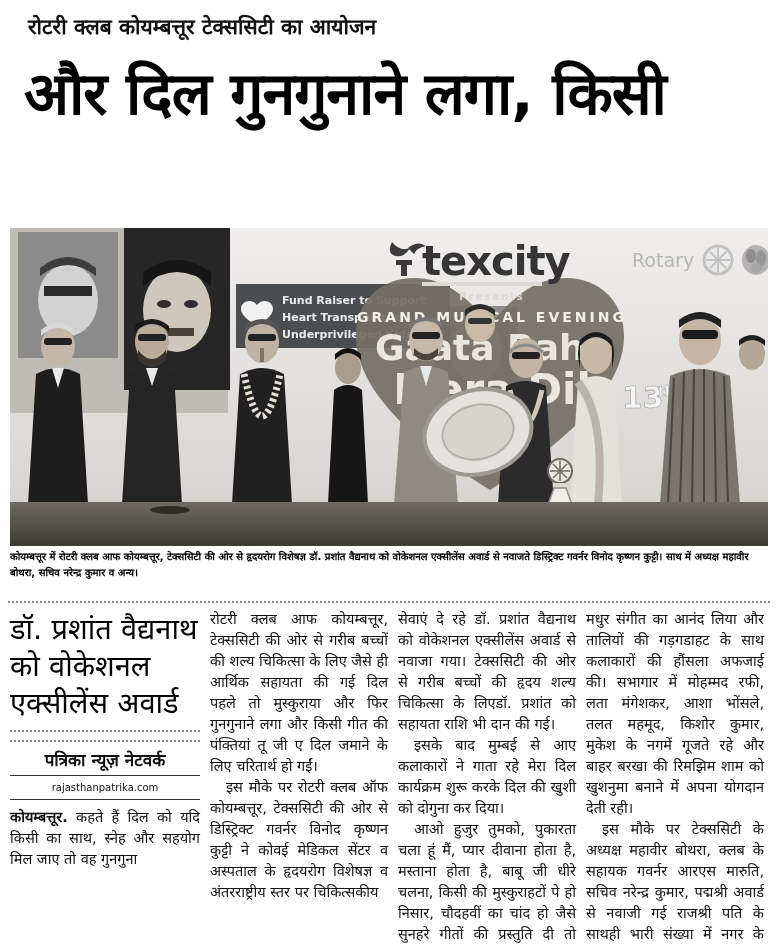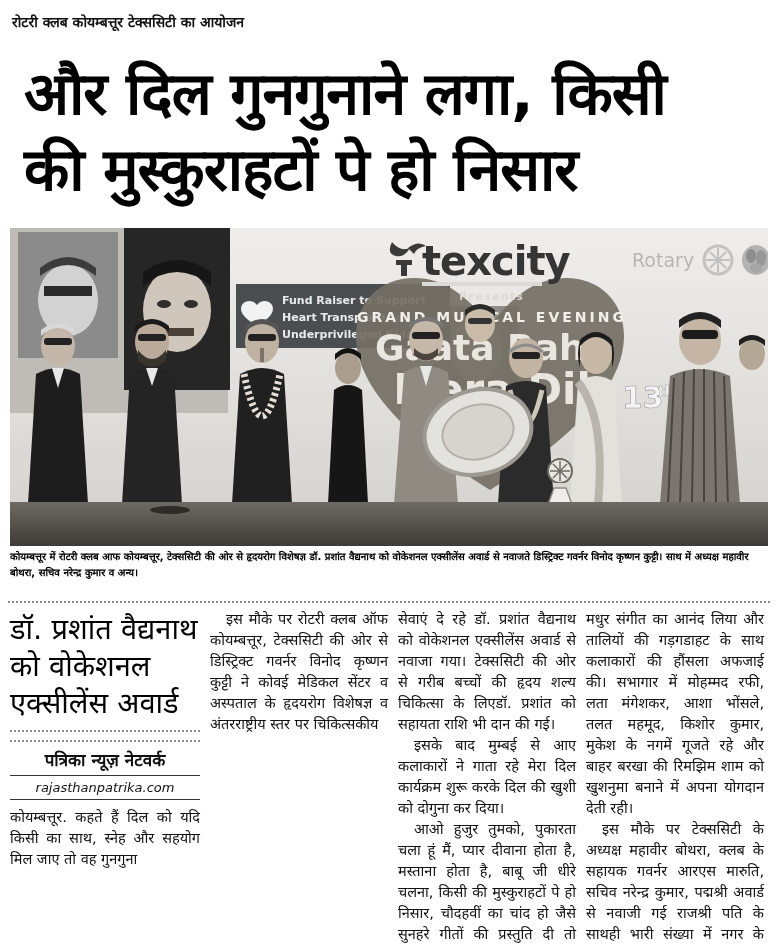--- a/index.html
+++ b/index.html
@@ -1,48 +1,48 @@
 <!DOCTYPE html>
 <html><head>
 <meta charset="utf-8">
 <style>
   html,body{margin:0;padding:0;background:#ffffff;}
   .page{position:relative;width:778px;height:946px;background:#fff;overflow:hidden;
         font-family:"DejaVu Sans","Liberation Sans",sans-serif;color:#111;}
-  .kicker{position:absolute;left:12px;top:12px;font-size:14px;font-weight:bold;letter-spacing:0;}
+  .kicker{position:absolute;left:28px;top:12px;font-size:21px;font-weight:bold;letter-spacing:0;}
   .headline{position:absolute;left:10px;top:42px;width:762px;margin:14px;
             font-size:59px;line-height:1.28;font-weight:bold;letter-spacing:-1px;color:#000;}
   .photo-wrap{position:absolute;left:10px;top:228px;width:758px;height:318px;background:#cfcfcf;overflow:hidden;}
   .caption{position:absolute;left:10px;top:549px;width:758px;margin:0;
            font-size:10px;font-weight:bold;line-height:1.55;color:#000;}
   .rule-dotted{border:none;border-top:2px dotted #8a8a8a;margin:0;}
   .rule-main{position:absolute;left:8px;top:601px;width:762px;}
   .content{position:absolute;left:10px;top:609px;width:760px;display:flex;gap:10px;}
   .col{width:178px;font-size:14.5px;line-height:21px;text-align:justify;}
   .col p{margin:0 0 0 0;}
   .col p.indent{text-indent:16px;}
   .col1{width:190px;text-align:left;}
   .subhead{font-size:29px;line-height:37px;font-weight:normal;margin:2px 0 8px 0;color:#000;}
   .divider{border:none;border-top:2px dotted #8a8a8a;margin:6px 0 8px 0;}
   .byline-box{margin-top:4px;}
   .byline{font-size:17px;font-weight:bold;text-align:center;}
-  .website{font-size:13px;text-align:center;border-top:1.5px solid #333;
-           border-bottom:1.5px solid #333;padding:1px 0;margin-top:4px;font-style:italic;}
+  .website{font-size:10px;text-align:center;border-top:1.5px solid #333;
+           border-bottom:1.5px solid #333;padding:1px 0;margin-top:4px;}
   .lead{margin-top:7px !important;text-align:justify;}
-  .dateline{font-weight:normal;}
+  .dateline{font-weight:bold;}
   svg text{font-family:"DejaVu Sans","Liberation Sans",sans-serif;}
 </style>
 </head>
 <body>
 
 <div class="page">
 
   <div class="kicker">रोटरी क्लब कोयम्बत्तूर टेक्ससिटी का आयोजन</div>
 
-  <h1 class="headline"><span>और दिल गुनगुनाने लगा, किसी</span><br><span>की मुस्कुराहटों पे हो निसार</span></h1>
+  <h1 class="headline"><span>और दिल गुनगुनाने लगा, किसी</span><br></h1>
 
   <div class="photo-wrap">
     <svg width="758" height="318" viewBox="0 0 758 318">
       <defs>
         <linearGradient id="bgG" x1="0" y1="0" x2="0" y2="1">
           <stop offset="0" stop-color="#efeeec"></stop>
             <stop offset="1" stop-color="#d3d1cd"></stop>
         </linearGradient>
         <linearGradient id="tblG" x1="0" y1="0" x2="0" y2="1">
           <stop offset="0" stop-color="#6e6a63"></stop>
@@ -236,20 +236,21 @@
       <hr class="divider">
       <hr class="divider">
       <div class="byline-box">
         <div class="byline">पत्रिका न्यूज़ नेटवर्क</div>
         <div class="website">rajasthanpatrika.com</div>
       </div>
       <p class="lead"><span class="dateline">कोयम्बत्तूर.</span> <span>कहते हैं दिल को यदि किसी का साथ, स्नेह और सहयोग मिल जाए तो वह गुनगुना</span></p>
     </div>
 
     <div class="col">
+      <p>रोटरी क्लब आफ कोयम्बत्तूर, टेक्ससिटी की ओर से गरीब बच्चों की शल्य चिकित्सा के लिए जैसे ही आर्थिक सहायता की गई दिल पहले तो मुस्कुराया और फिर गुनगुनाने लगा और किसी गीत की पंक्तियां तू जी ए दिल जमाने के लिए चरितार्थ हो गईं।</p>
       <p class="indent">इस मौके पर रोटरी क्लब ऑफ कोयम्बत्तूर, टेक्ससिटी की ओर से डिस्ट्रिक्ट गवर्नर विनोद कृष्णन कुट्टी ने कोवई मेडिकल सेंटर व अस्पताल के हृदयरोग विशेषज्ञ व अंतरराष्ट्रीय स्तर पर चिकित्सकीय</p>
     </div>
 
     <div class="col">
       <p>सेवाएं दे रहे डॉ. प्रशांत वैद्यनाथ को वोकेशनल एक्सीलेंस अवार्ड से नवाजा गया। टेक्ससिटी की ओर से गरीब बच्चों की हृदय शल्य चिकित्सा के लिएडॉ. प्रशांत को सहायता राशि भी दान की गई।</p>
       <p class="indent">इसके बाद मुम्बई से आए कलाकारों ने गाता रहे मेरा दिल कार्यक्रम शुरू करके दिल की खुशी को दोगुना कर दिया।</p>
       <p class="indent">आओ हुजुर तुमको, पुकारता चला हूं मैं, प्यार दीवाना होता है, मस्ताना होता है, बाबू जी धीरे चलना, किसी की मुस्कुराहटों पे हो निसार, चौदहवीं का चांद हो जैसे सुनहरे गीतों की प्रस्तुति दी तो लोगों ने ताल से ताल मिलाकर गीतों व</p>
     </div>
 
     <div class="col">

